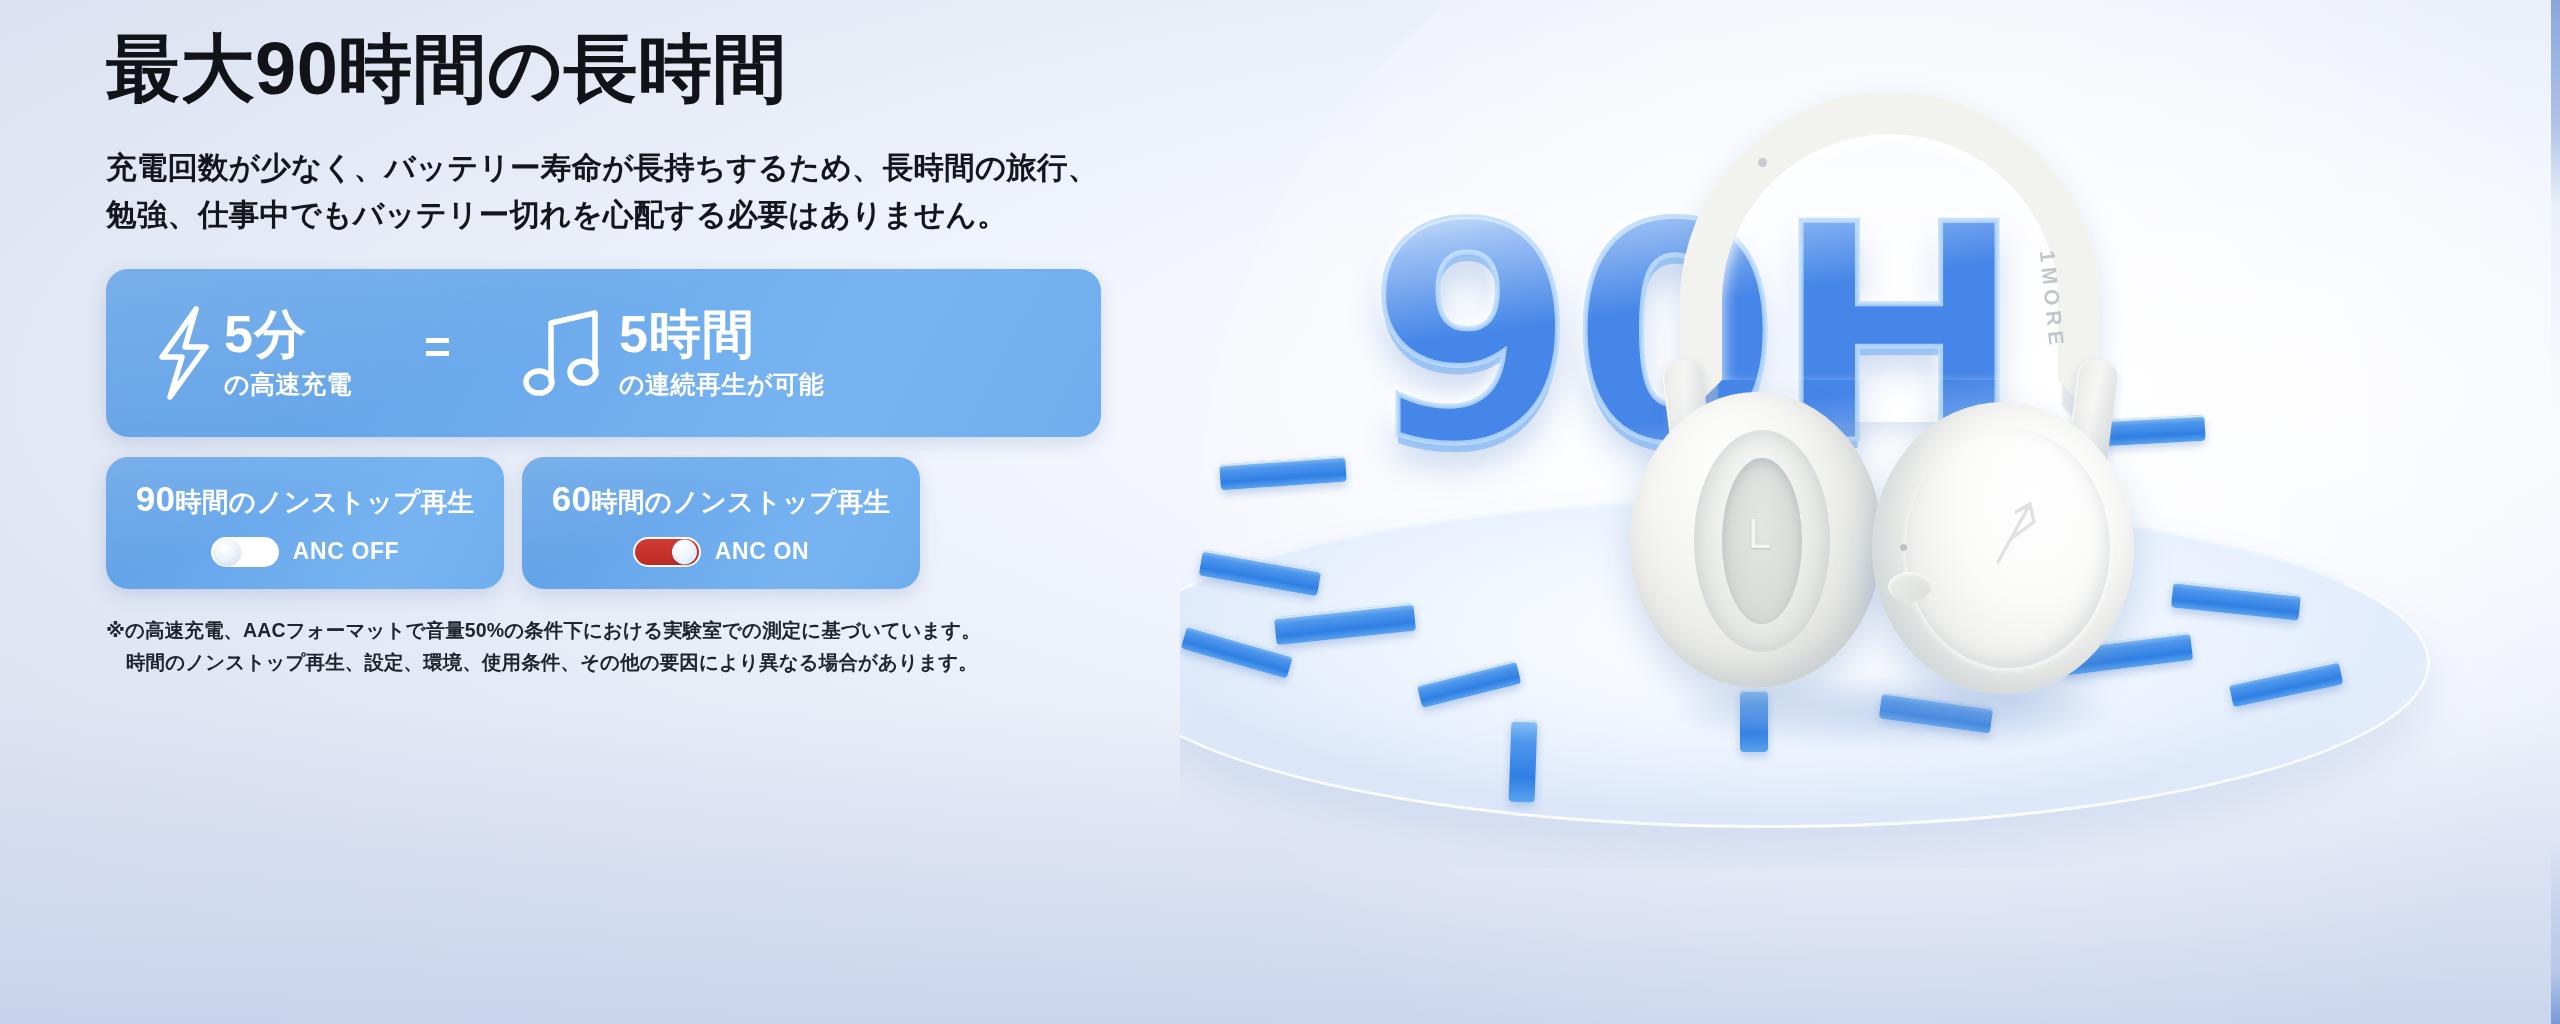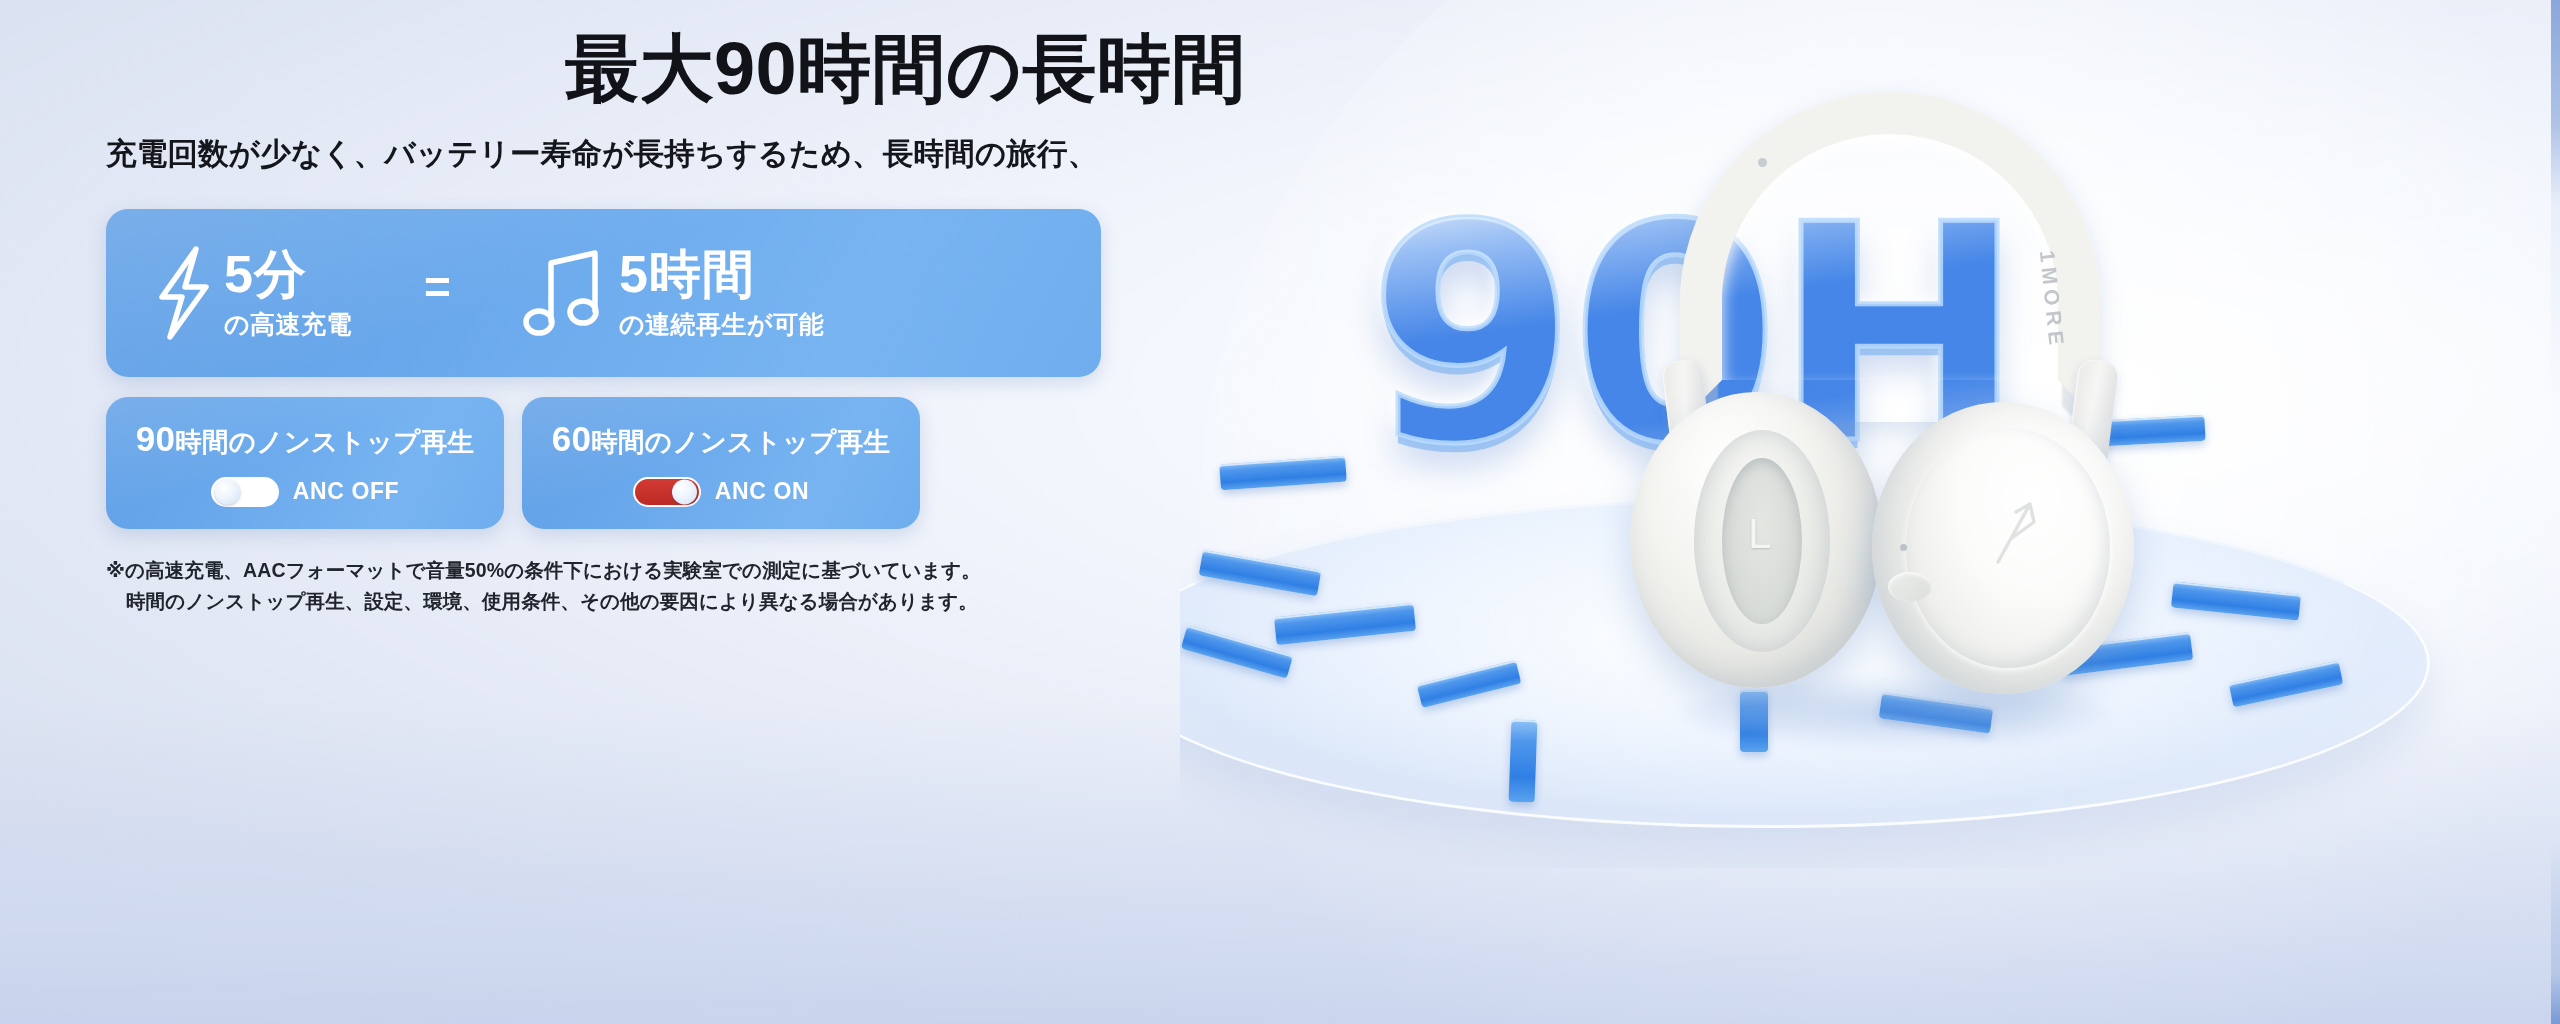--- a/index.html
+++ b/index.html
@@ -35,27 +35,27 @@
     position:absolute; left:0; bottom:0; width:2560px; height:320px;
     background:linear-gradient(180deg, rgba(200,212,238,0) 0%, rgba(196,209,237,.45) 70%, rgba(190,204,235,.6) 100%);
     pointer-events:none;
   }
 
   
   .copy { position:absolute; left:106px; top:24px; width:1140px; }
 
   .headline {
     font-size:74px; font-weight:bold; color:#111318;
-    letter-spacing:.5px; line-height:1.22;text-align:right;
+    letter-spacing:.5px; line-height:1.22;
   }
   .headline .l1 { display:block; }
   .headline .l2 { display:block; }
 
   .lede {
-    margin-top:16px;
+    margin-top:30px;
     font-size:30.5px; font-weight:bold; color:#14161c;
     line-height:1.52; letter-spacing:.2px;
   }
   .lede span { display:block; }
 
   
   .cards { margin-top:32px; }
 
   .card {
     border-radius:22px;
@@ -294,20 +294,21 @@
   <div class="bg-edge-right"></div>
 
   <div class="copy">
 
     <h1 class="headline">
       <span class="l1">最大90時間の長時間</span>
     </h1>
 
     <p class="lede">
       <span>充電回数が少なく、バッテリー寿命が長持ちするため、長時間の旅行、</span>
+      <span>勉強、仕事中でもバッテリー切れを心配する必要はありません。</span>
     </p>
 
     <div class="cards">
 
       <div class="card card-fast">
 
         <div class="fast-group">
           <svg class="icon-bolt" viewBox="0 0 62 96">
             <path d="M44 4 L10 52 H30 L18 92 L54 42 H33 Z" fill="none" stroke="#ffffff" stroke-width="5.5" stroke-linejoin="round" stroke-linecap="round"></path>
           </svg>

